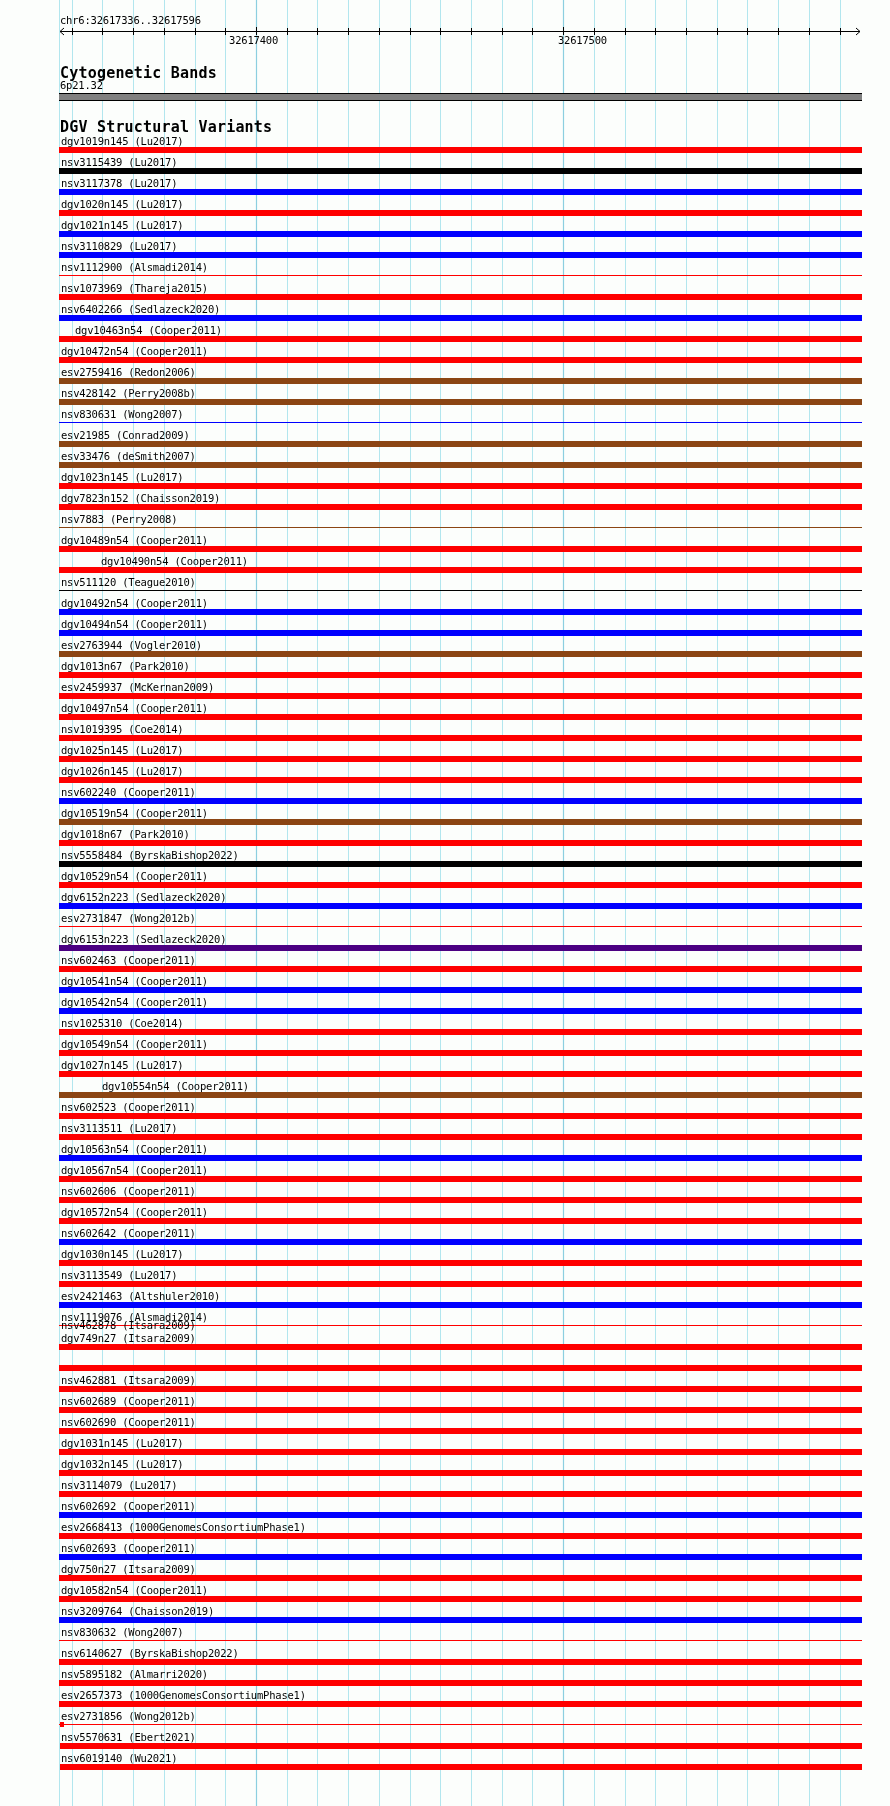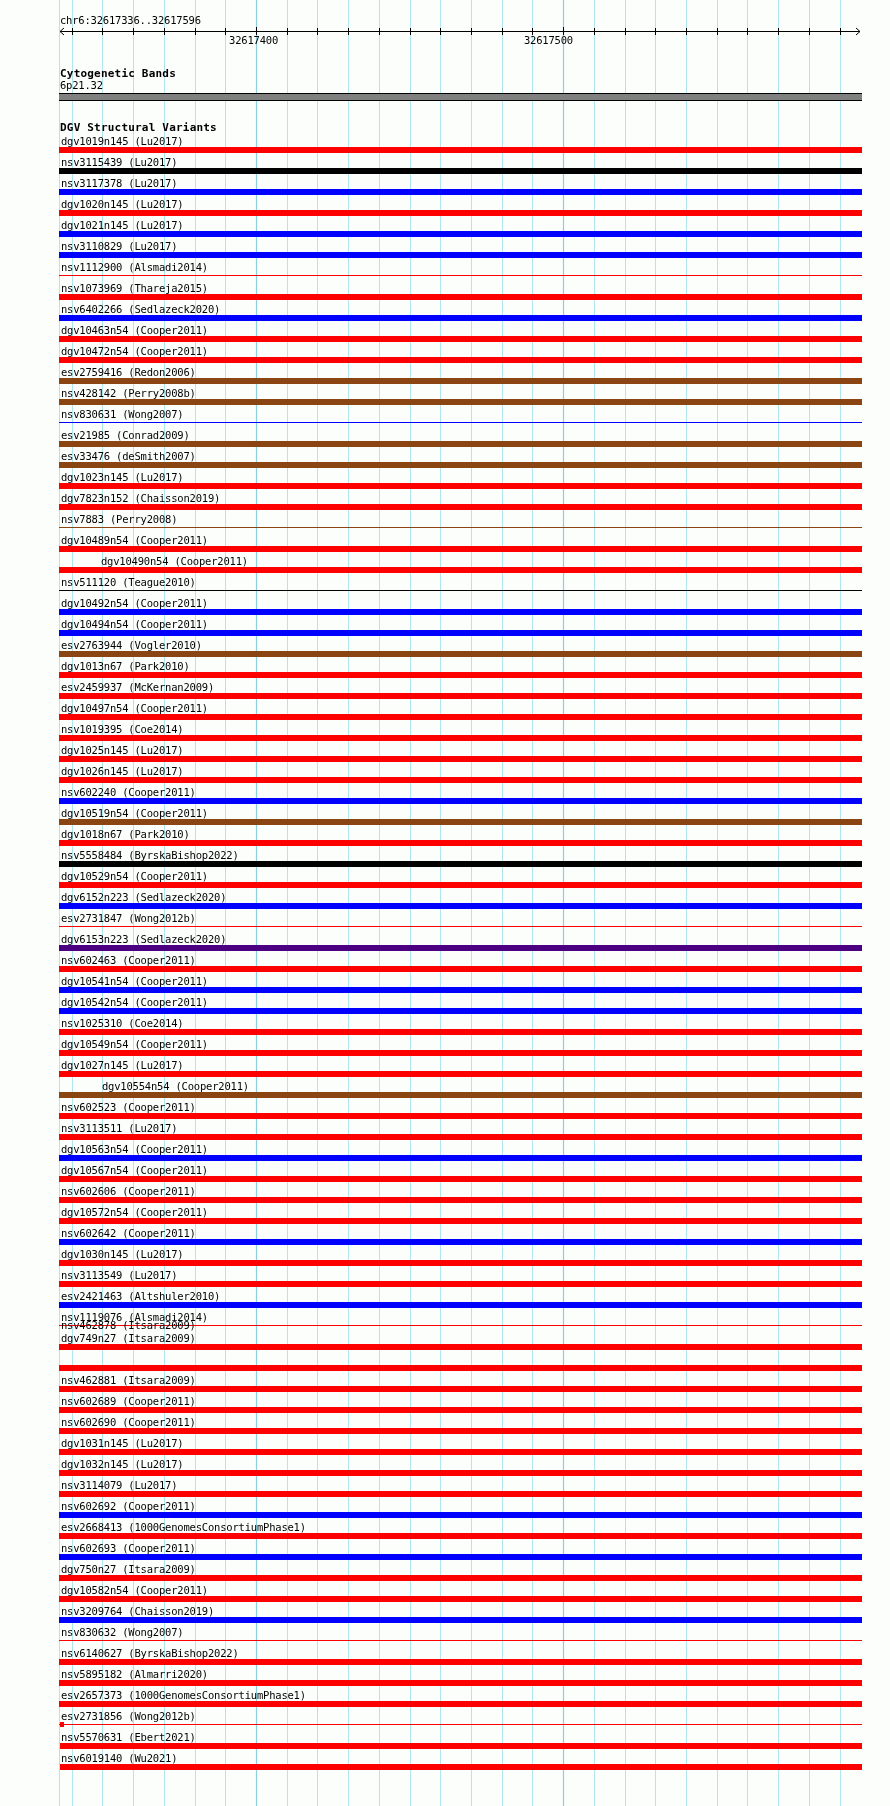--- a/index.html
+++ b/index.html
@@ -5,21 +5,21 @@
   html, body { margin: 0; padding: 0; }
   body {
     width: 890px; height: 1806px; position: relative; overflow: hidden;
     background: #fcfefc;
     font-family: "DejaVu Sans Mono", "Liberation Mono", monospace;
     color: #000;
   }
   #grid { position: absolute; left: 0; top: 0; width: 890px; height: 1806px; }
   .abs { position: absolute; white-space: nowrap; }
   .small { font-size: 10.5px; line-height: 12px; letter-spacing: -0.2px; }
-  .bold { font-weight: bold; font-size: 11px; line-height: 13px; letter-spacing: 0.2px; }
+  .bold { font-weight: bold; font-size: 15px; line-height: 13px; letter-spacing: 0.2px; }
   #ruler-svg { position: absolute; left: 0; top: 0; }
   .band-bar {
     position: absolute; left: 59px; width: 803px; top: 93px; height: 6px;
     background: #808080; border-top: 1px solid #000; border-bottom: 1px solid #000;
   }
   .feat-label { position: absolute; left: 61px; font-size: 10.5px; line-height: 12px; white-space: nowrap; letter-spacing: -0.2px; }
   .feat-bar { position: absolute; left: 59px; width: 803px; }
   .feat-bar.thick { height: 6px; }
   .feat-bar.thin { height: 1px; }
   .feat-block { position: absolute; left: 60px; width: 4px; height: 5px; }
@@ -84,21 +84,21 @@
     <line x1="686.5" x2="686.5" y1="28" y2="35" stroke="#000" stroke-width="1"></line>
     <line x1="717.5" x2="717.5" y1="28" y2="35" stroke="#000" stroke-width="1"></line>
     <line x1="747.5" x2="747.5" y1="28" y2="35" stroke="#000" stroke-width="1"></line>
     <line x1="778.5" x2="778.5" y1="28" y2="35" stroke="#000" stroke-width="1"></line>
     <line x1="809.5" x2="809.5" y1="28" y2="35" stroke="#000" stroke-width="1"></line>
     <line x1="840.5" x2="840.5" y1="28" y2="35" stroke="#000" stroke-width="1"></line>
   </svg>
 
 <div class="abs small" style="left:60px; top:14px;">chr6:32617336..32617596</div>
 <div class="abs small" id="tick-label-0" style="top: 34px; left: 229.054px;">32617400</div>
-<div class="abs small" id="tick-label-1" style="top: 34px; left: 524px; text-align: center;">32617500</div>
+<div class="abs small" id="tick-label-1" style="top: 34px; left: 558px; text-align: center;">32617500</div>
 
 <div class="abs bold" style="left:60px; top:67px;">Cytogenetic Bands</div>
 <div class="abs small" style="left:60px; top:79px;">6p21.32</div>
 <div class="band-bar"></div>
 
 <div class="abs bold" style="left:60px; top:121px;">DGV Structural Variants</div>
 
 <div id="features">
     <div class="feat-label" style="top: 135px;">dgv1019n145 (Lu2017)</div>
     <div class="feat-bar thick" style="top: 147px; background: rgb(255, 0, 0);"></div>
@@ -111,21 +111,21 @@
     <div class="feat-label" style="top: 219px;">dgv1021n145 (Lu2017)</div>
     <div class="feat-bar thick" style="top: 231px; background: rgb(0, 0, 255);"></div>
     <div class="feat-label" style="top: 240px;">nsv3110829 (Lu2017)</div>
     <div class="feat-bar thick" style="top: 252px; background: rgb(0, 0, 255);"></div>
     <div class="feat-label" style="top: 261px;">nsv1112900 (Alsmadi2014)</div>
     <div class="feat-bar thin" style="top: 275px; background: rgb(255, 0, 0);"></div>
     <div class="feat-label" style="top: 282px;">nsv1073969 (Thareja2015)</div>
     <div class="feat-bar thick" style="top: 294px; background: rgb(255, 0, 0);"></div>
     <div class="feat-label" style="top: 303px;">nsv6402266 (Sedlazeck2020)</div>
     <div class="feat-bar thick" style="top: 315px; background: rgb(0, 0, 255);"></div>
-    <div class="feat-label" style="top: 324px;">dgv10463n54 (Cooper2011)</div>
+    <div class="feat-label" style="top: 324px; margin-left: 14px;">dgv10463n54 (Cooper2011)</div>
     <div class="feat-bar thick" style="top: 336px; background: rgb(255, 0, 0);"></div>
     <div class="feat-label" style="top: 345px;">dgv10472n54 (Cooper2011)</div>
     <div class="feat-bar thick" style="top: 357px; background: rgb(255, 0, 0);"></div>
     <div class="feat-label" style="top: 366px;">esv2759416 (Redon2006)</div>
     <div class="feat-bar thick" style="top: 378px; background: rgb(139, 69, 19);"></div>
     <div class="feat-label" style="top: 387px;">nsv428142 (Perry2008b)</div>
     <div class="feat-bar thick" style="top: 399px; background: rgb(139, 69, 19);"></div>
     <div class="feat-label" style="top: 408px;">nsv830631 (Wong2007)</div>
     <div class="feat-bar thin" style="top: 422px; background: rgb(0, 0, 255);"></div>
     <div class="feat-label" style="top: 429px;">esv21985 (Conrad2009)</div>

